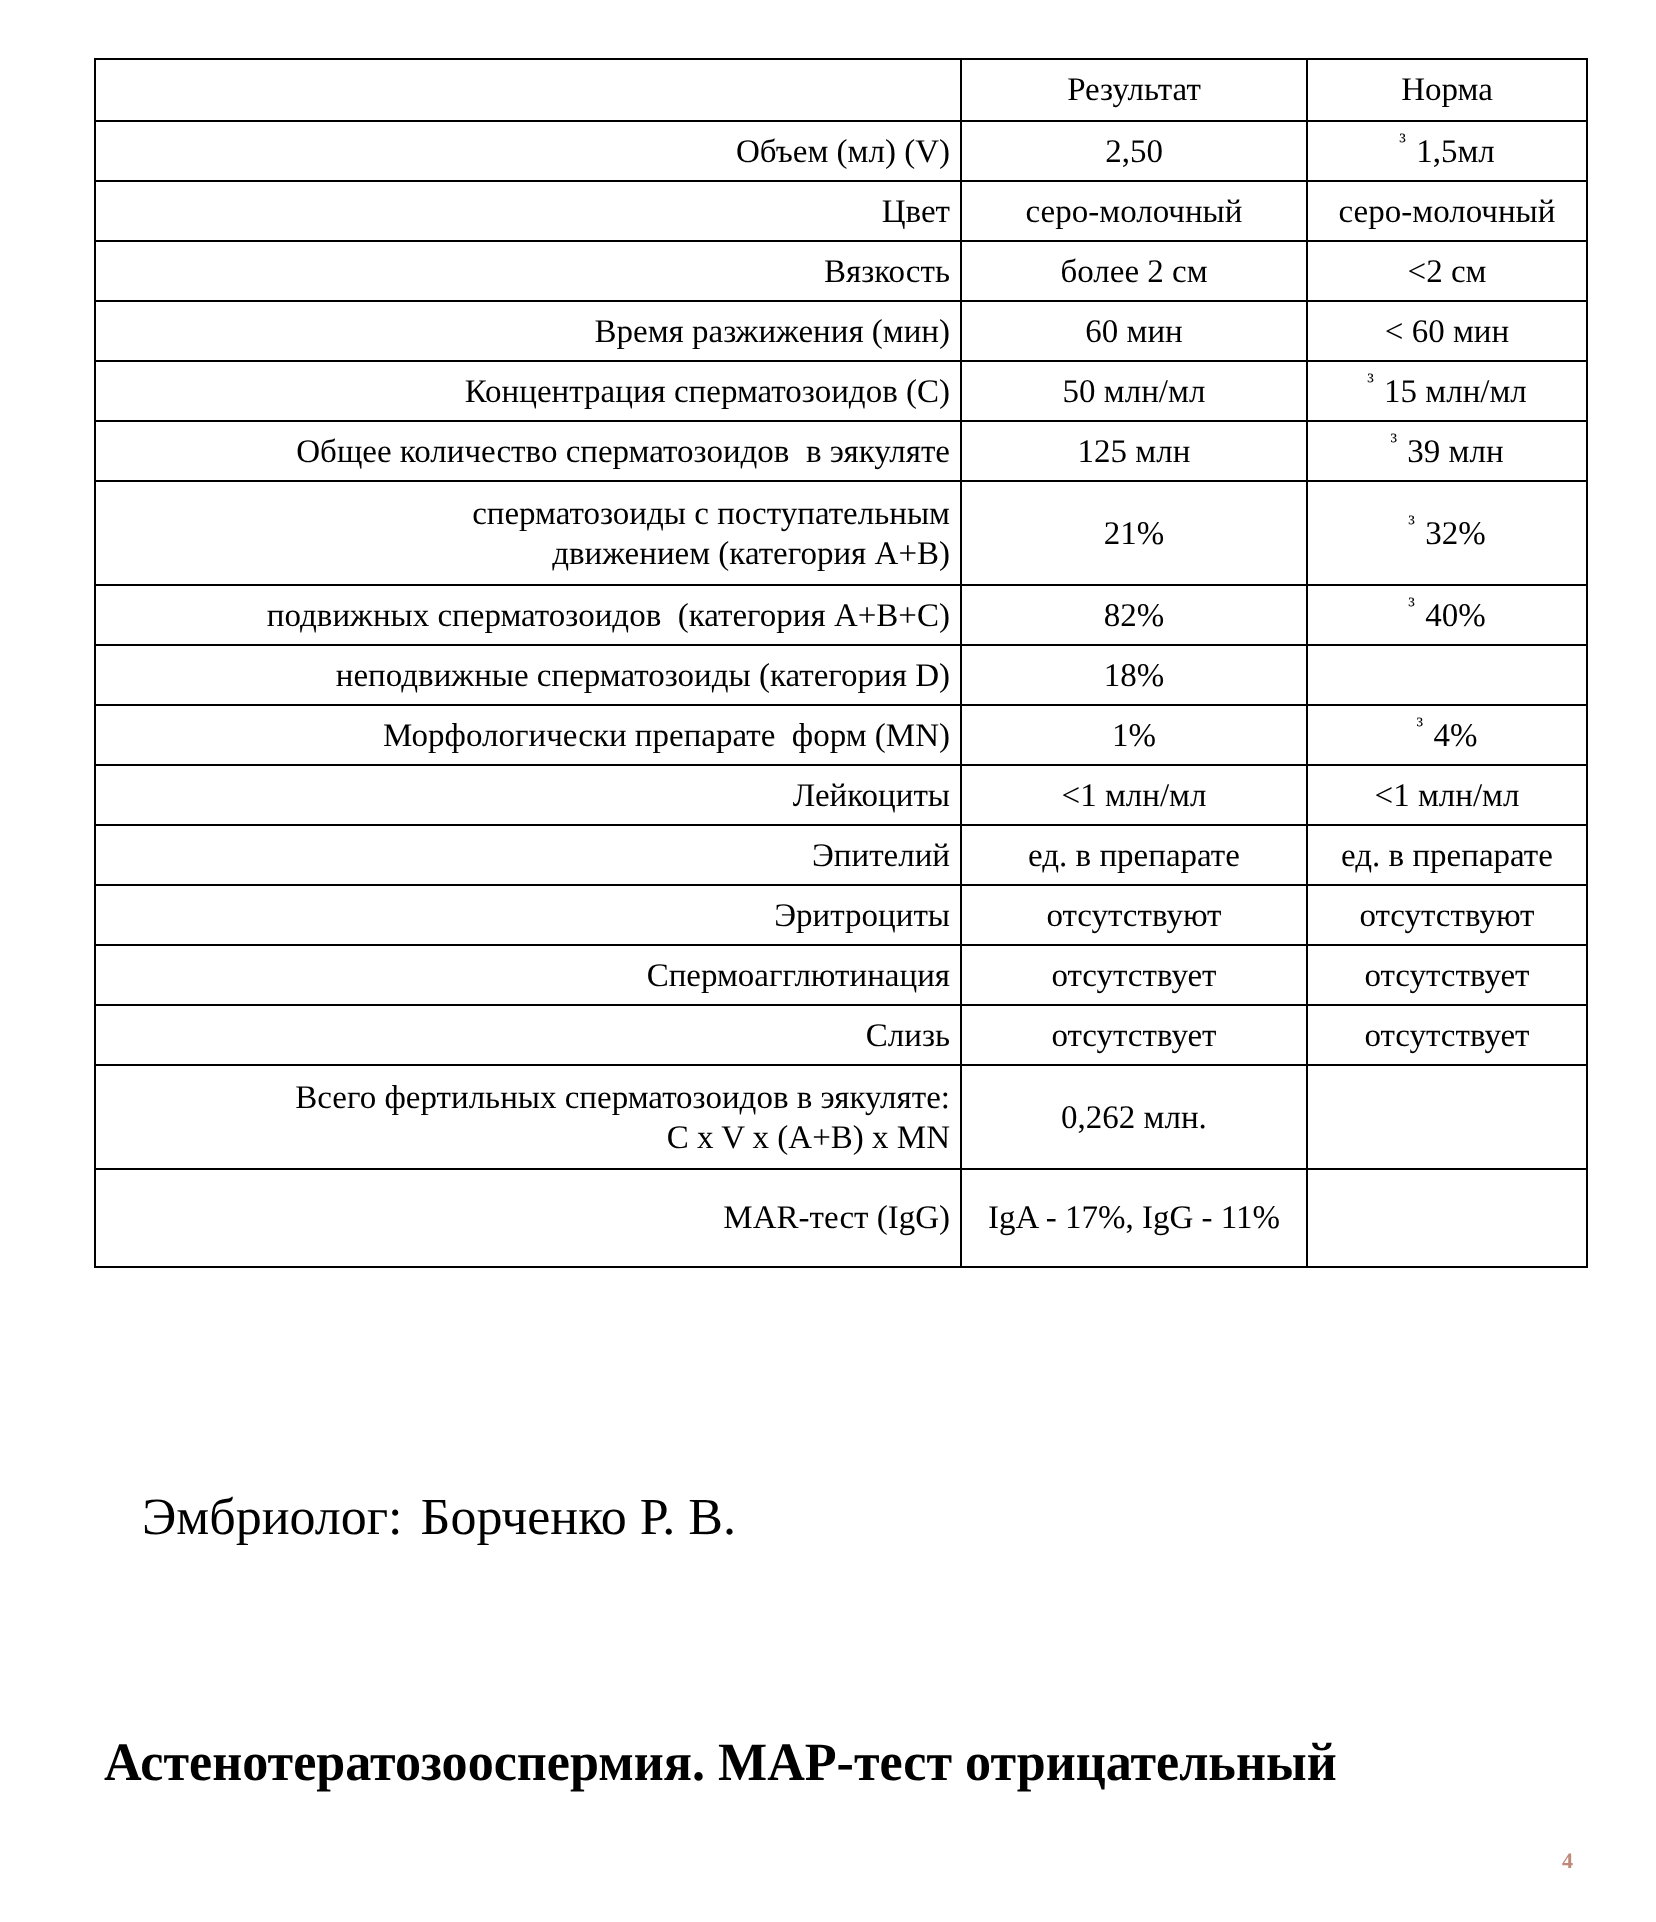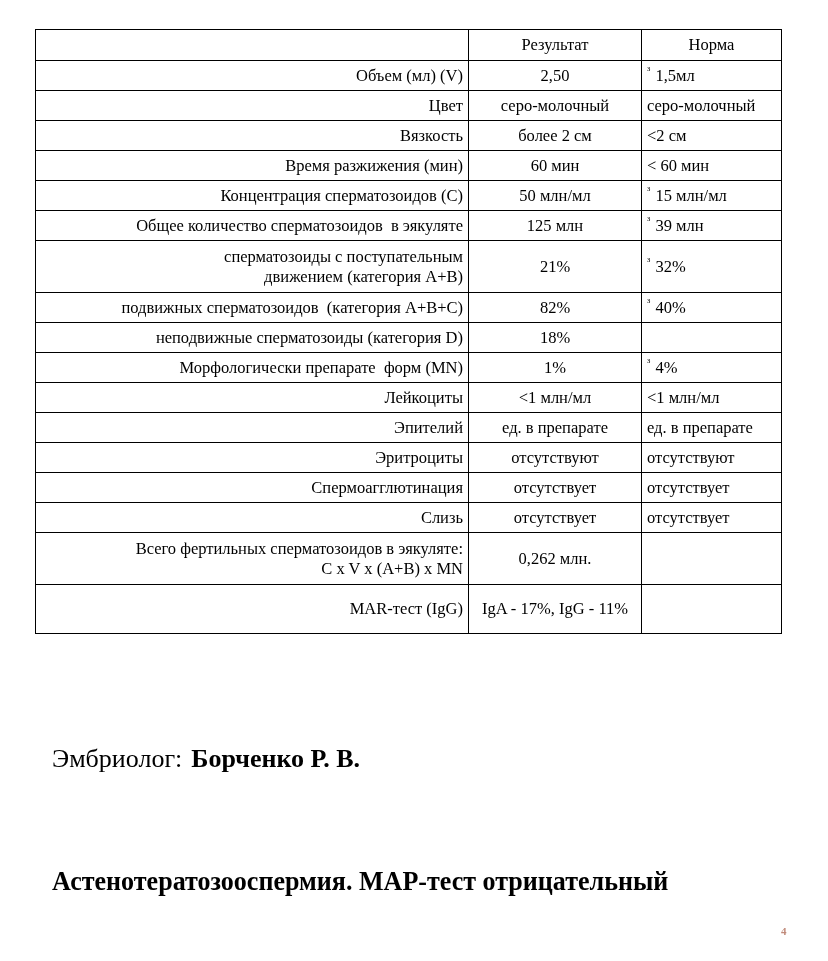--- a/index.html
+++ b/index.html
@@ -21,21 +21,21 @@
     position: absolute;
     left: 0;
     top: 0;
     width: 828px;
     height: 961px;
   }
 
   
   #results-table {
     position: absolute;
-    left: 35px;
+    left: 47px;
     top: 29px;
     width: 746px;
     border-collapse: collapse;
     table-layout: fixed;
   }
   #results-table td,
   #results-table th {
     border: 1.6px solid #000000;
     padding: 2px 5px;
     font-size: 16.5px;
@@ -50,20 +50,21 @@
   td.param {
     text-align: right;
     padding-left: 7px;
     white-space: pre-wrap;
   }
   td.result {
     text-align: center;
     font-weight: bold;
   }
   td.norm {
+    text-align: center;
     font-weight: normal;
   }
   th.head {
     text-align: center;
     font-weight: normal;
     font-size: 16.5px;
     height: 26px;
   }
   th.head-blank { border: 1.6px solid #000000; }
 
@@ -80,22 +81,22 @@
   }
 
   
   #embryologist-line {
     position: absolute;
     left: 52px;
     top: 744px;
     font-size: 26px;
     white-space: nowrap;
   }
-  #embryologist-line .label { font-weight: normal; }
-  #embryologist-line .name  { font-weight: bold; margin-left: 9px; }
+  #embryologist-line .label { font-weight: normal; margin-left: 19px; }
+  #embryologist-line .name  { font-weight: normal; margin-left: 9px; }
 
   #conclusion-block {
     position: absolute;
     left: 52px;
     top: 862px;
     width: 760px;
   }
   #conclusion-label {
     font-size: 26px;
     font-weight: normal;

